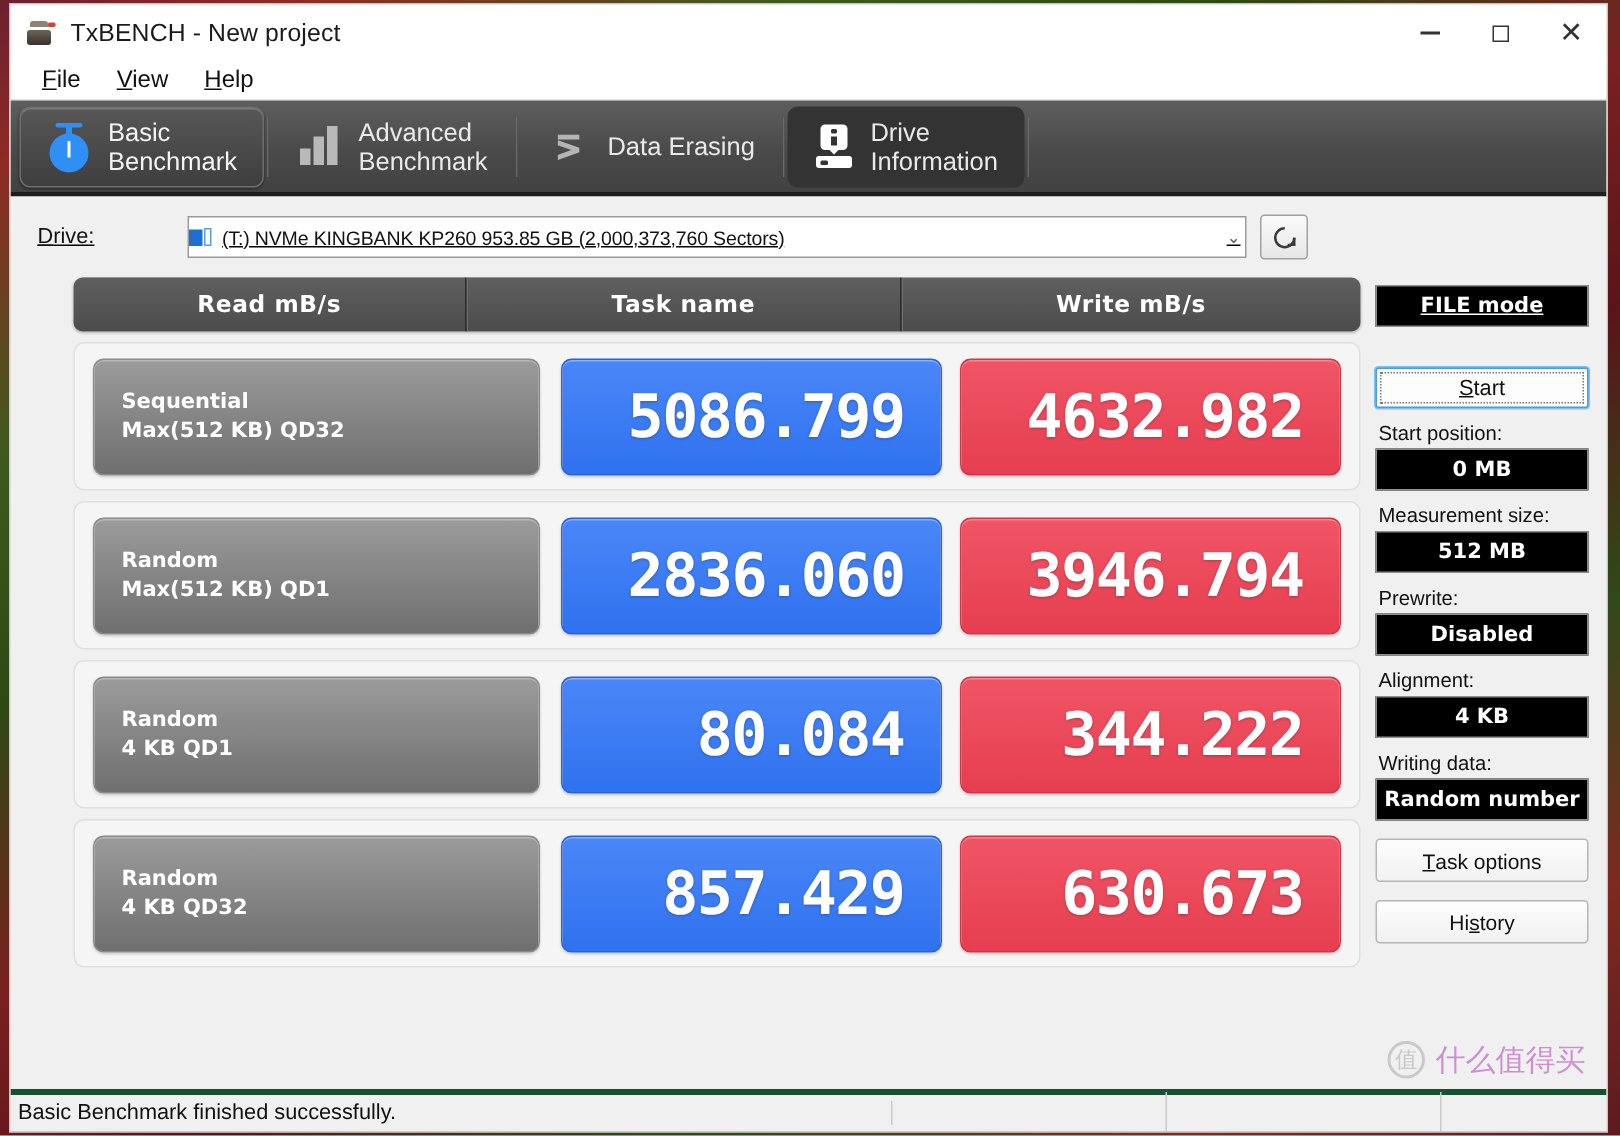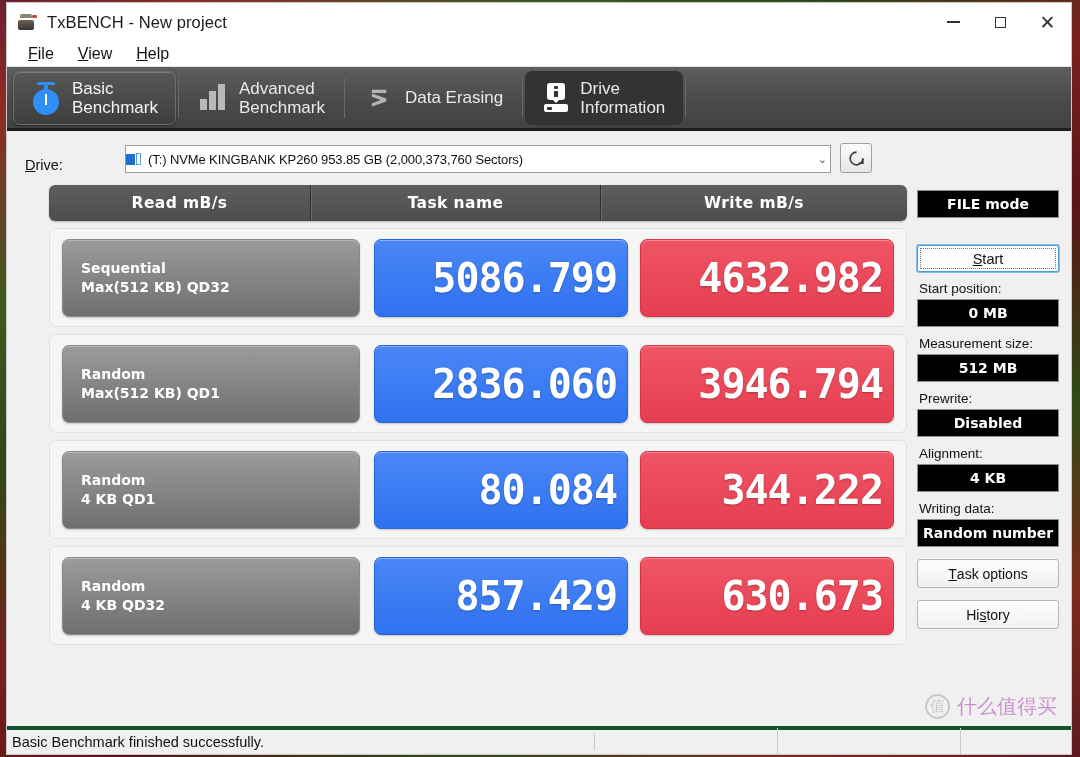--- a/index.html
+++ b/index.html
@@ -180,23 +180,24 @@
   }
 
   
   .content {
     flex: 1 1 auto; display: flex; flex-direction: column;
     background: #f0f0f0; position: relative;
   }
 
   
   .drive-row {
-    display: flex; align-items: flex-end;
+    display: flex; align-items: center;
     padding: 12px 0 10px 18px;
     flex: 0 0 auto;
+    text-decoration: underline;
   }
   .drive-label { font-size: 14.5px; color: #111; width: 100px; }
   .drive-label u { text-decoration: underline; }
   .combo {
     flex: 0 0 auto; width: 706px; height: 28px;
     background: #ffffff; border: 1px solid #9b9b9b;
     display: flex; align-items: center; padding: 0 0;
     position: relative;
   }
   .drive-glyph {
@@ -273,21 +274,21 @@
     color: #ffffff; font-size: 14px; font-weight: 700;
     font-family: "DejaVu Sans", sans-serif; line-height: 19px;
   }
   .task-l2 {
     color: #ffffff; font-size: 14px; font-weight: 700;
     font-family: "DejaVu Sans", sans-serif; line-height: 19px;
   }
   .cell-val {
     width: 254px; height: 78px; border-radius: 7px;
     display: flex; align-items: center; justify-content: flex-end;
-    padding-right: 10px;
+    padding-right: 24px;
     font-family: "DejaVu Sans Mono", monospace;
     font-weight: 700; font-size: 40px; color: #ffffff;
     letter-spacing: -1px;
     text-shadow: 0 1px 2px rgba(0,0,0,.25);
   }
   .cell-val.read {
     background: linear-gradient(#4a86f7, #2f72ef);
     border: 1px solid #2a63d4;
     box-shadow: inset 0 1px 0 rgba(255,255,255,.35), 0 1px 2px rgba(0,0,0,.2);
     margin-right: 12px;
@@ -329,21 +330,21 @@
   }
   .start-btn u { text-decoration: underline; }
   .plain-btn {
     height: 29px; margin-top: 12px;
     background: linear-gradient(#fdfdfd, #f1f1f1);
     border: 1px solid #b5b5b5; border-radius: 3px;
     display: flex; align-items: center; justify-content: center;
     font-size: 14px; color: #111;
   }
   .plain-btn u { text-decoration: underline; }
-  .filemode { margin-top: 7px; }
+  .filemode { margin-top: 7px; text-decoration: underline; }
 
   
   .watermark {
     position: absolute; right: 14px; bottom: 6px;
     display: flex; align-items: center; gap: 7px;
     opacity: .45; pointer-events: none;
   }
   .wm-circle {
     width: 25px; height: 25px; border-radius: 50%;
     border: 2px solid #9a9a9a; color: #9a9a9a;

